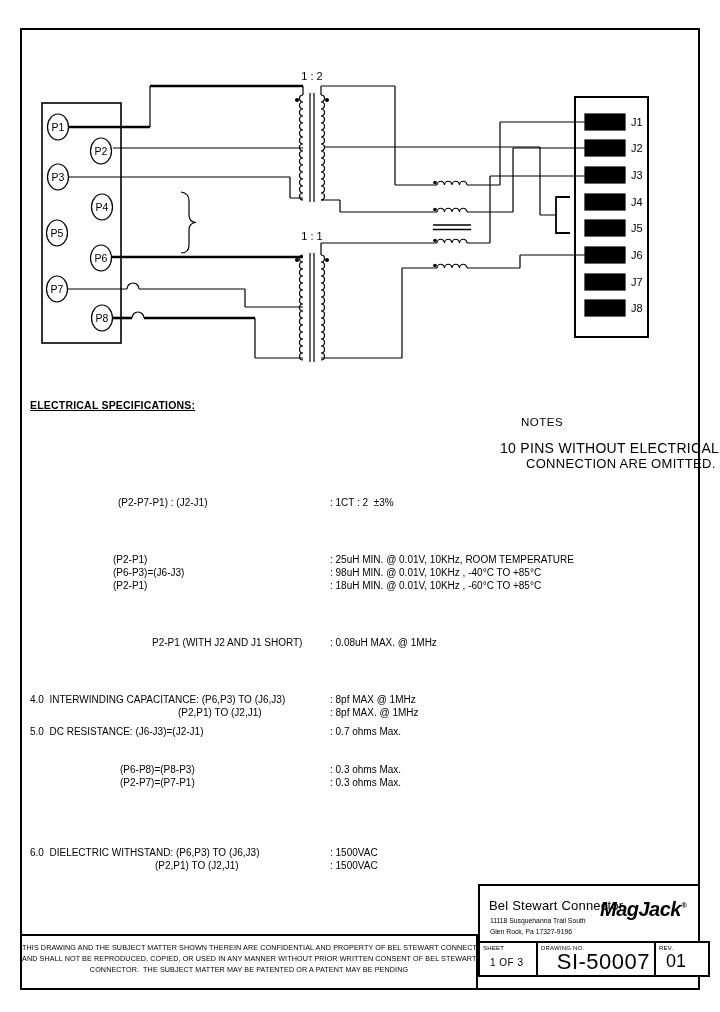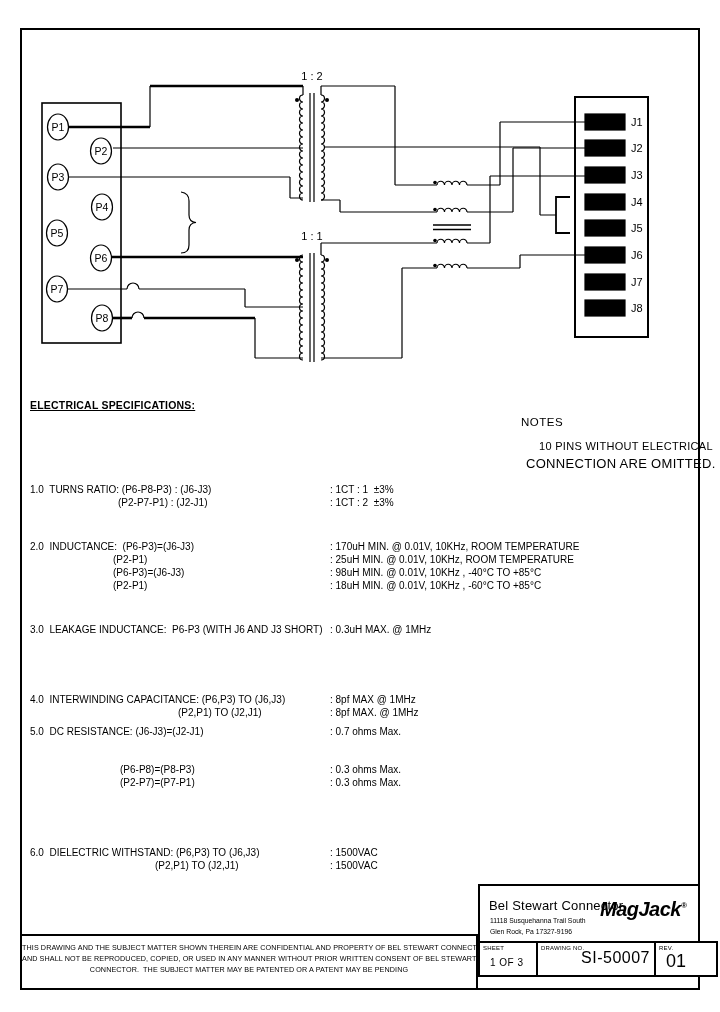--- a/index.html
+++ b/index.html
@@ -6,43 +6,43 @@
   .page{position:relative;width:720px;height:1012px;background:#ffffff;font-family:"Liberation Sans",sans-serif;color:#000;overflow:hidden;}
   .frame{position:absolute;left:20px;top:28px;width:680px;height:962px;border:2px solid #000;box-sizing:border-box;}
   .schematic-svg{position:absolute;left:0;top:0;}
   
   .spec-title{position:absolute;left:30px;top:399px;font-size:10.5px;font-weight:bold;text-decoration:underline;letter-spacing:.2px;white-space:pre;}
   .spec-line{position:absolute;left:0;top:0;width:720px;height:13px;font-size:10px;white-space:pre;}
   .spec-line .lft{position:absolute;top:0;}
   .spec-line .rgt{position:absolute;top:0;left:330px;}
   
   .notes-title{position:absolute;left:521px;top:416px;font-size:11.5px;letter-spacing:.5px;}
-  .notes-l1{position:absolute;left:539px;top:440px;font-size:11px;letter-spacing:.3px;white-space:pre;text-align:right;}
+  .notes-l1{position:absolute;left:500px;top:440px;font-size:14px;letter-spacing:.3px;white-space:pre;text-align:right;}
   .notes-l2{position:absolute;left:526px;top:456px;font-size:13px;letter-spacing:.3px;white-space:pre;}
   
   .title-block{position:absolute;left:478px;top:846px;width:222px;height:88px;border:2px solid #000;box-sizing:border-box;margin-top:38px;}
   .company{position:absolute;left:9px;top:12px;font-size:13px;letter-spacing:.2px;}
   .addr1{position:absolute;left:10px;top:31px;font-size:6.8px;}
   .addr2{position:absolute;left:10px;top:42px;font-size:6.8px;}
   .phone{position:absolute;left:10px;top:55px;font-size:6.8px;}
   .brand{position:absolute;left:120px;top:12px;font-size:20px;font-weight:bold;font-style:italic;letter-spacing:-.5px;}
   .brand sup{font-size:8px;}
   .website{position:absolute;left:82px;top:58px;font-size:7.6px;font-weight:bold;white-space:pre;}
   
   .disclaimer{position:absolute;left:20px;top:934px;width:458px;height:56px;border:2px solid #000;box-sizing:border-box;text-align:center;}
   .disclaimer div{font-size:7.2px;letter-spacing:.1px;line-height:11px;margin-top:0;white-space:pre;}
   .disclaimer div:first-child{margin-top:6px;}
   
   .cell{position:absolute;border:2px solid #000;box-sizing:border-box;background:#fff;}
   .cell-sheet{left:478px;top:941px;width:60px;height:36px;}
   .cell-dwg{left:536px;top:941px;width:120px;height:36px;}
-  .cell-rev{left:654px;top:941px;width:64px;height:36px;}
+  .cell-rev{left:654px;top:941px;width:56px;height:36px;}
   .cell .lbl{position:absolute;left:3px;top:2px;font-size:6px;letter-spacing:.2px;}
   .sheet-val{position:absolute;left:10px;top:14px;font-size:10px;letter-spacing:.5px;}
-  .dwg-val{position:absolute;right:4px;top:6px;font-size:16px;letter-spacing:.5px;}
+  .dwg-val{position:absolute;right:4px;top:6px;font-size:22px;letter-spacing:.5px;}
   .rev-val{position:absolute;left:10px;top:8px;font-size:18px;}
 </style>
 </head>
 <body>
 
 <div class="page">
   <div class="frame"></div>
 
   <svg class="schematic-svg" width="720" height="400" viewBox="0 0 720 400">
     <g stroke="#000" fill="none" stroke-width="1.2">
@@ -156,47 +156,39 @@
       <text x="631" y="206" font-size="11">J4</text>
       <text x="631" y="232" font-size="11">J5</text>
       <text x="631" y="259" font-size="11">J6</text>
       <text x="631" y="286" font-size="11">J7</text>
       <text x="631" y="312" font-size="11">J8</text>
     </g>
   </svg>
 
   <div class="spec-title">ELECTRICAL SPECIFICATIONS:</div>
 
-  <div class="spec-line" style="top:484px">
-    <span class="lft" style="left:30px">1.0  TURNS RATIO: (P6-P8-P3) : (J6-J3)</span>
-    <span class="rgt">: 1CT : 1  ±3%</span>
-  </div>
   <div class="spec-line" style="top:497px">
     <span class="lft" style="left:118px">(P2-P7-P1) : (J2-J1)</span>
     <span class="rgt">: 1CT : 2  ±3%</span>
   </div>
-  <div class="spec-line" style="top:541px">
-    <span class="lft" style="left:30px">2.0  INDUCTANCE:  (P6-P3)=(J6-J3)</span>
-    <span class="rgt">: 170uH MIN. @ 0.01V, 10KHz, ROOM TEMPERATURE</span>
-  </div>
   <div class="spec-line" style="top:554px">
     <span class="lft" style="left:113px">(P2-P1)</span>
     <span class="rgt">: 25uH MIN. @ 0.01V, 10KHz, ROOM TEMPERATURE</span>
   </div>
   <div class="spec-line" style="top:567px">
     <span class="lft" style="left:113px">(P6-P3)=(J6-J3)</span>
     <span class="rgt">: 98uH MIN. @ 0.01V, 10KHz , -40°C TO +85°C</span>
   </div>
   <div class="spec-line" style="top:580px">
     <span class="lft" style="left:113px">(P2-P1)</span>
     <span class="rgt">: 18uH MIN. @ 0.01V, 10KHz , -60°C TO +85°C</span>
   </div>
-  <div class="spec-line" style="top:624px">
-    <span class="lft" style="left:30px">3.0  LEAKAGE INDUCTANCE:  P6-P3 (WITH J6 AND J3 SHORT)</span>
-    <span class="rgt">: 0.3uH MAX. @ 1MHz</span>
+  <div class="spec-line" style="top:637px">
+    <span class="lft" style="left:152px">P2-P1 (WITH J2 AND J1 SHORT)</span>
+    <span class="rgt">: 0.08uH MAX. @ 1MHz</span>
   </div>
   <div class="spec-line" style="top:694px">
     <span class="lft" style="left:30px">4.0  INTERWINDING CAPACITANCE: (P6,P3) TO (J6,J3)</span>
     <span class="rgt">: 8pf MAX @ 1MHz</span>
   </div>
   <div class="spec-line" style="top:707px">
     <span class="lft" style="left:178px">(P2,P1) TO (J2,J1)</span>
     <span class="rgt">: 8pf MAX. @ 1MHz</span>
   </div>
   <div class="spec-line" style="top:726px">

